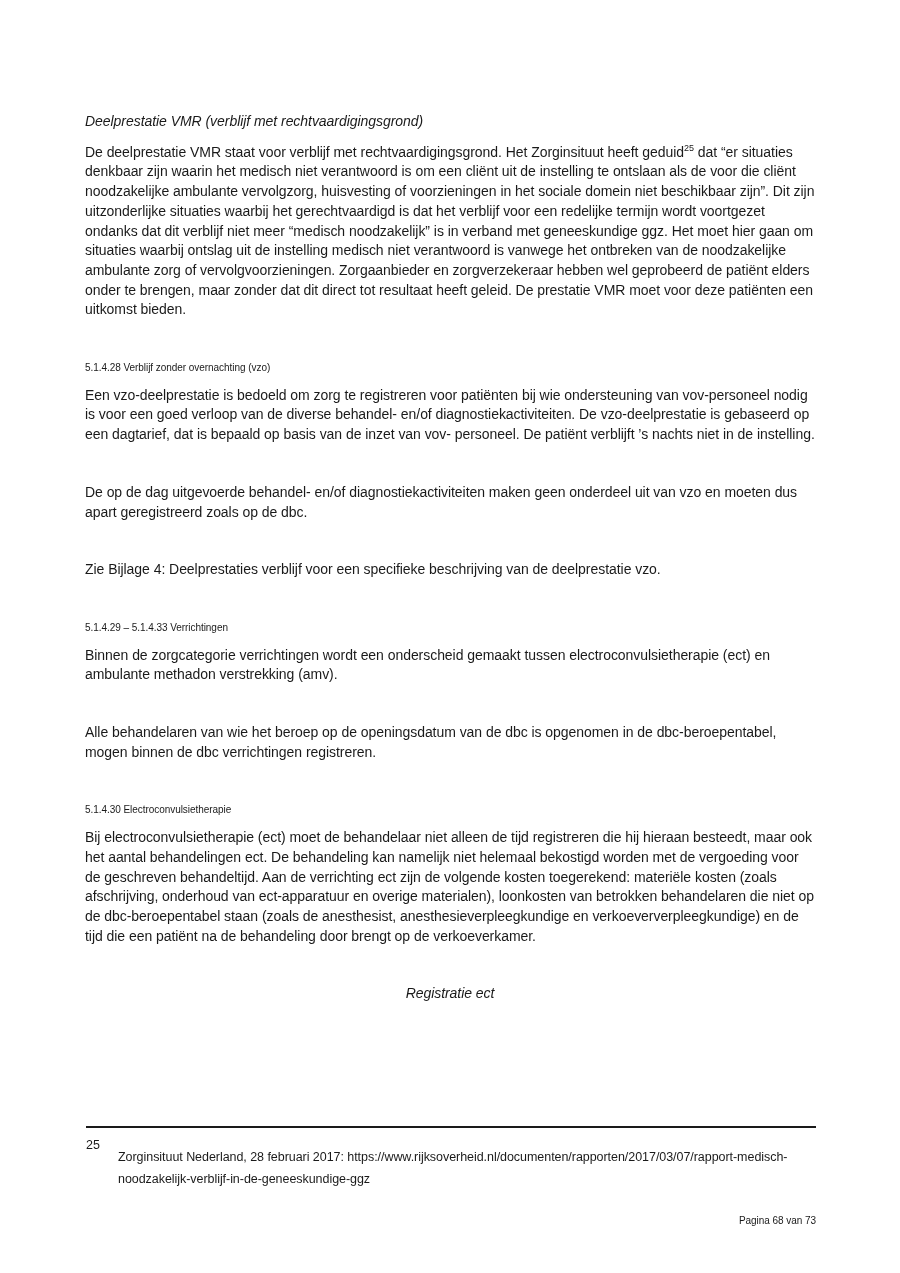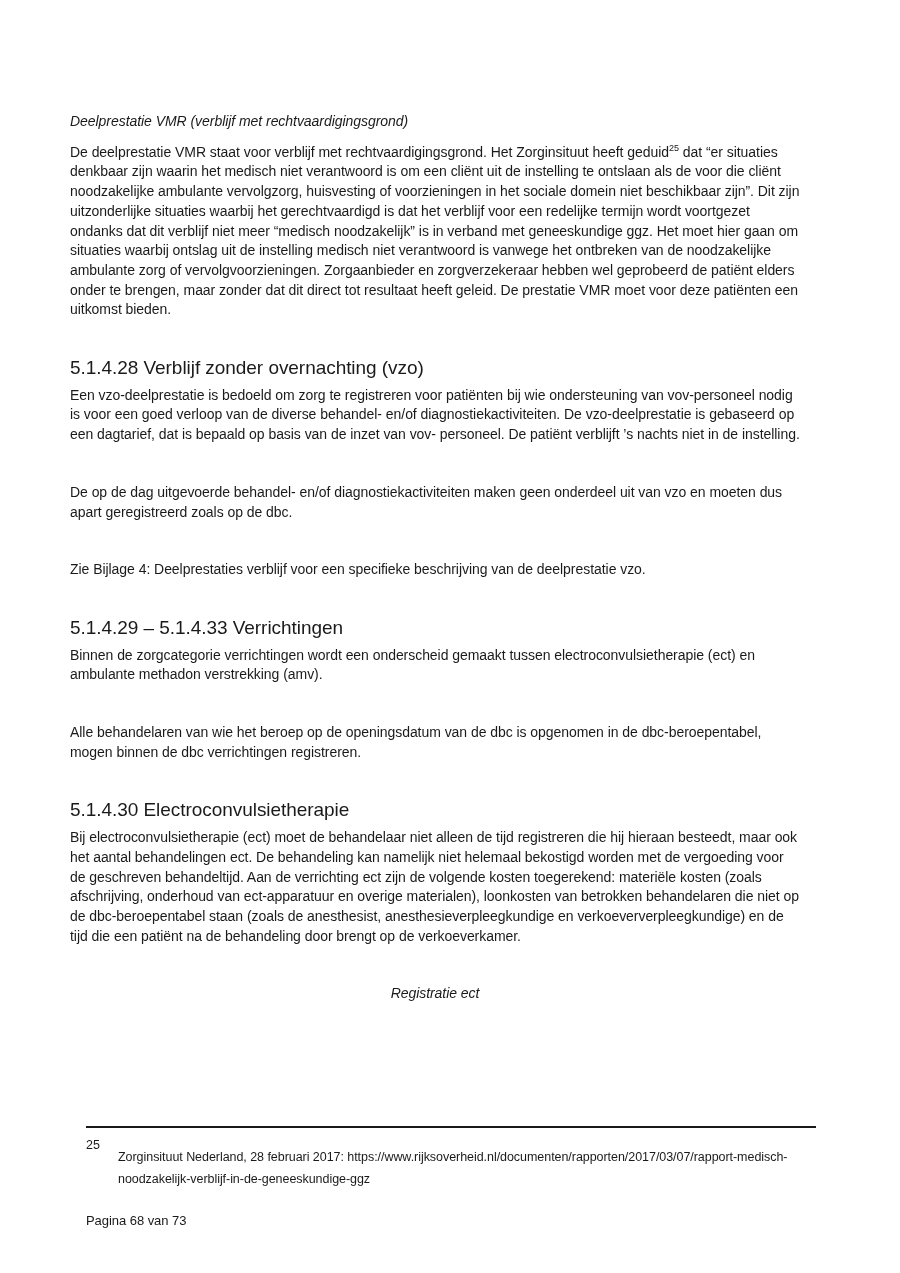--- a/index.html
+++ b/index.html
@@ -10,36 +10,36 @@
   }
   .page {
     position: relative;
     width: 900px;
     height: 1273px;
     background: #ffffff;
     overflow: hidden;
   }
   .content {
     position: absolute;
-    left: 70px;
+    left: 85px;
     top: 112px;
     width: 730px;
     font-size: 14px;
     line-height: 19.7px;
     letter-spacing: -0.05px;
   }
   .italic-sub {
     font-style: italic;
     margin-bottom: 11px;
   }
   p.body-par {
     margin-bottom: 38px;
   }
   h2.sec-heading {
-    font-size: 19px;
+    font-size: 10px;
     font-weight: 400;
     line-height: 19.7px;
     margin-bottom: 8px;
   }
   sup.fn-ref {
     font-size: 9px;
     line-height: 0;
     vertical-align: super;
   }
   .registratie {
@@ -73,22 +73,22 @@
     flex: 1;
     overflow-wrap: break-word;
     margin-top: 12px;
   }
   .footer {
     position: absolute;
     left: 86px;
     width: 730px;
     top: 1212px;
     display: flex;
-    justify-content: flex-start;
-    font-size: 13px;
+    justify-content: flex-end;
+    font-size: 10px;
     line-height: 17px;
     letter-spacing: -0.05px;
   }
 </style>
 </head>
 <body>
 
 <div class="page">
 
   <div class="content">

